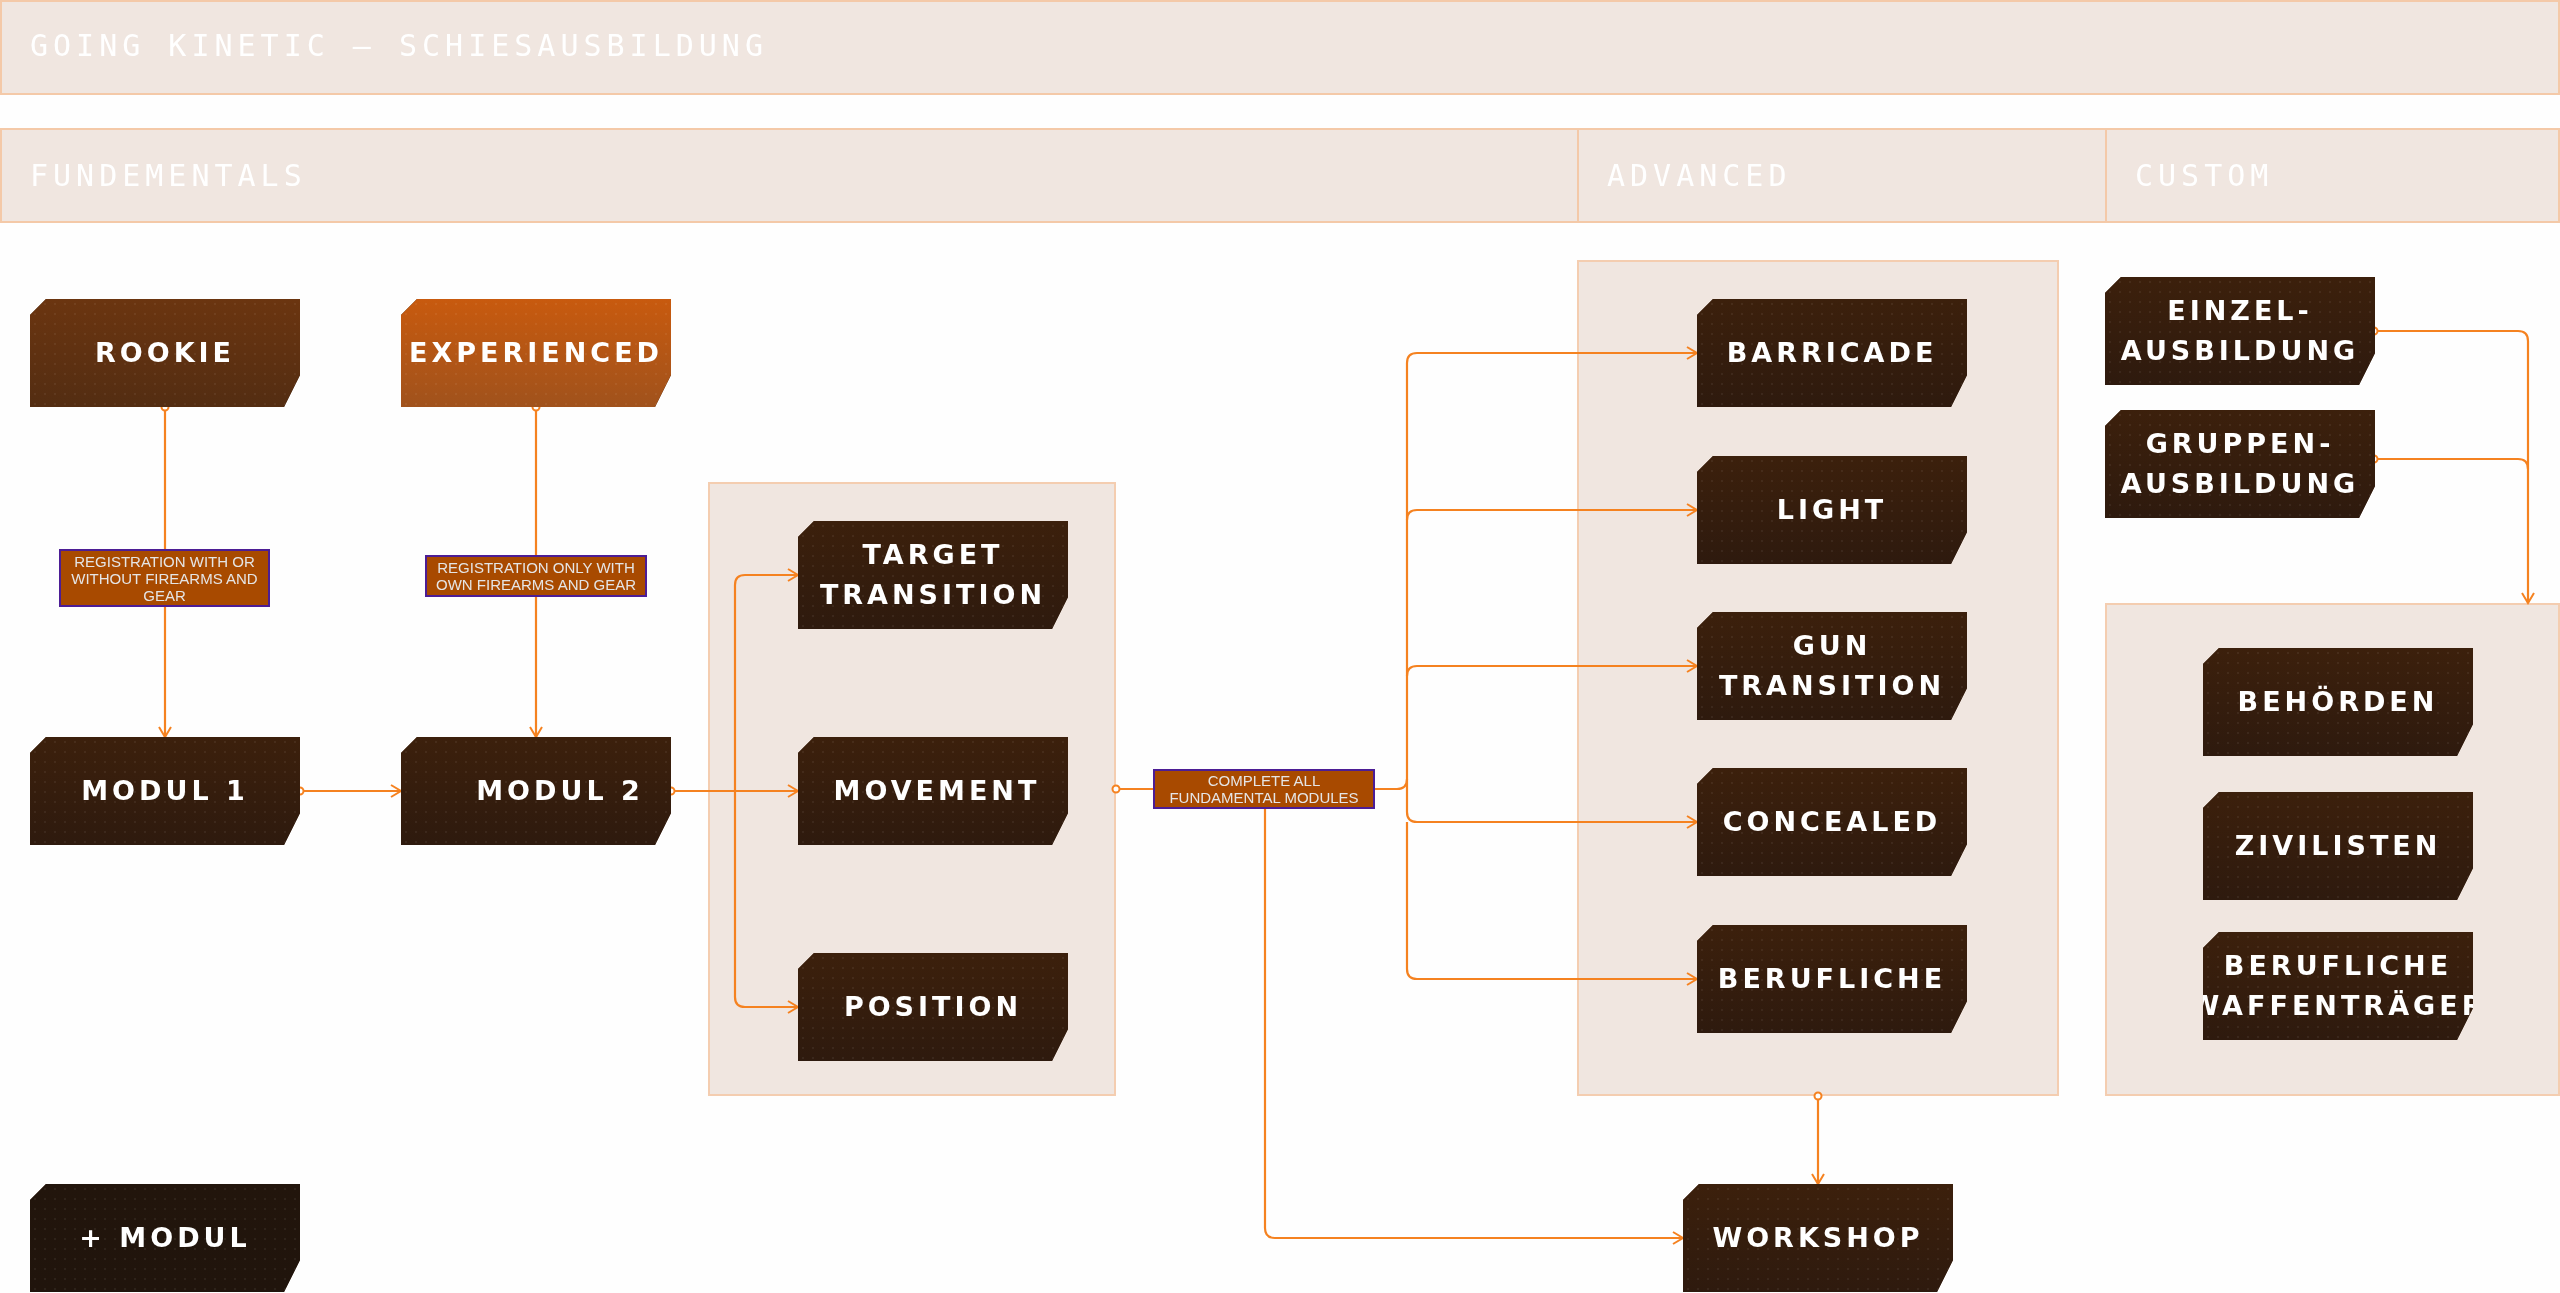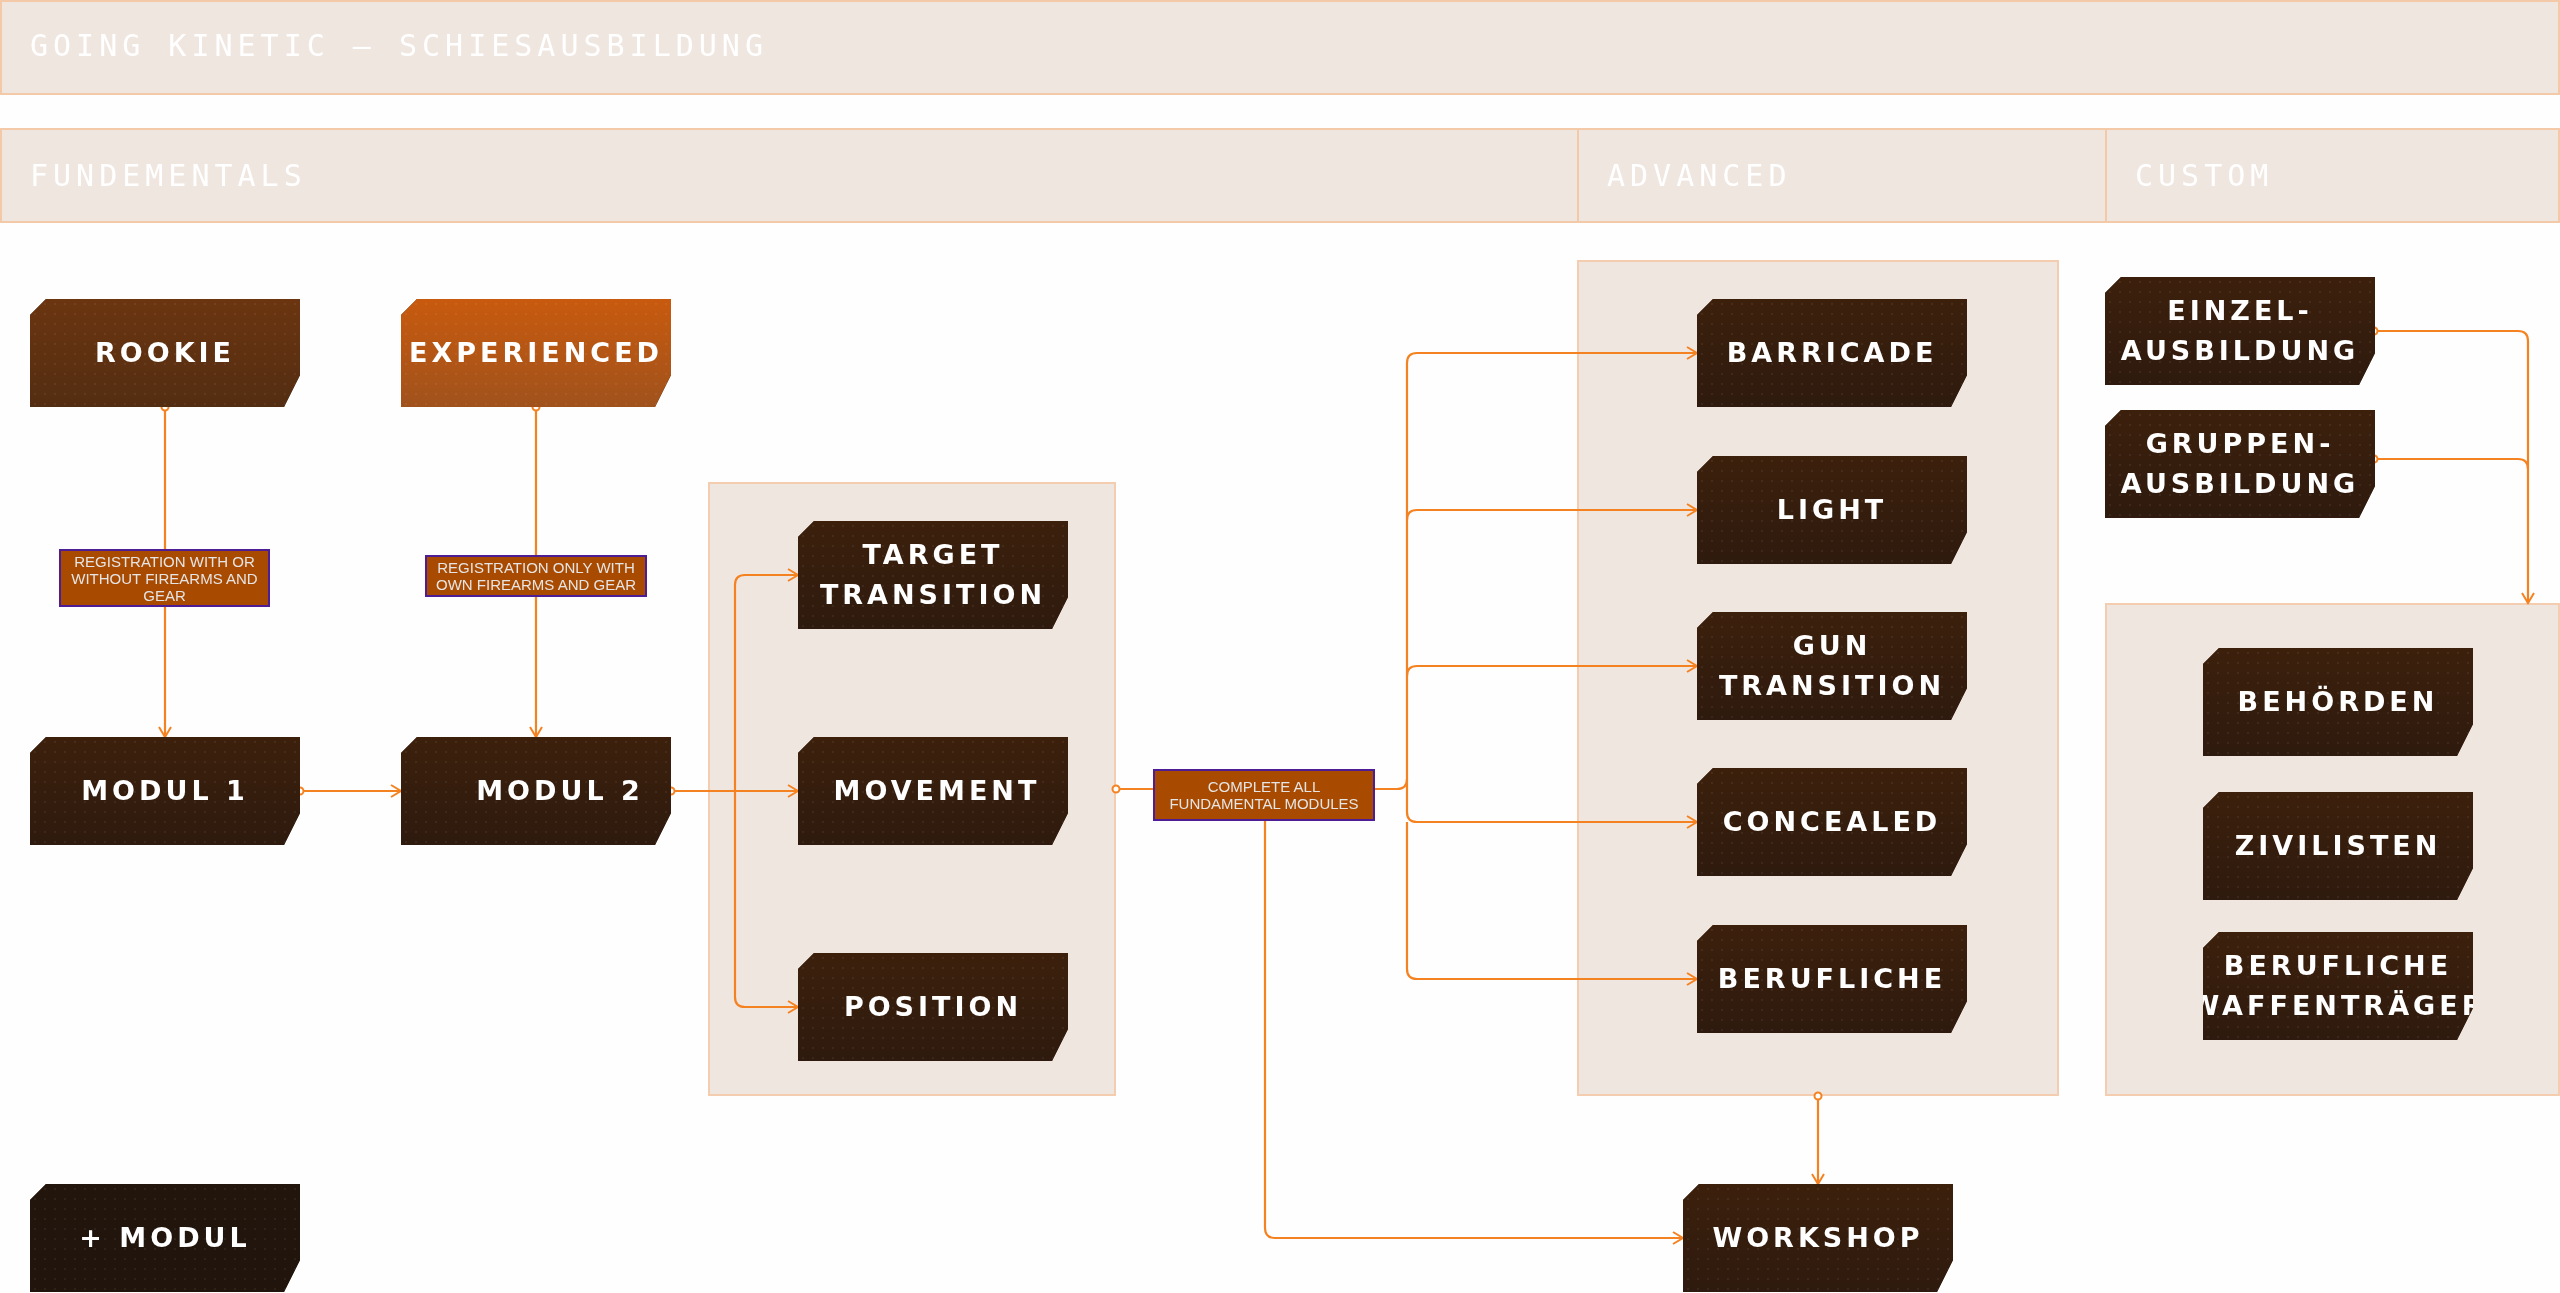--- a/index.html
+++ b/index.html
@@ -123,21 +123,21 @@
   <span>MOVEMENT</span>
 </div>
 <div class="node" style="left:798px;top:953px;">
   <span>POSITION</span>
 </div>
 
 <div class="node dark" style="left:30px;top:1184px;">
   <span>+ MODUL</span>
 </div>
 
-<div class="tag" style="left:1153px;top:769px;width:222px;height:52px;">
+<div class="tag" style="left:1153px;top:769px;width:222px;height:40px;">
   <span>COMPLETE ALL FUNDAMENTAL MODULES</span>
 </div>
 
 <div class="node" style="left:1697px;top:299px;">
   <span>BARRICADE</span>
 </div>
 <div class="node" style="left:1697px;top:456px;">
   <span>LIGHT</span>
 </div>
 <div class="node" style="left:1697px;top:612px;">

